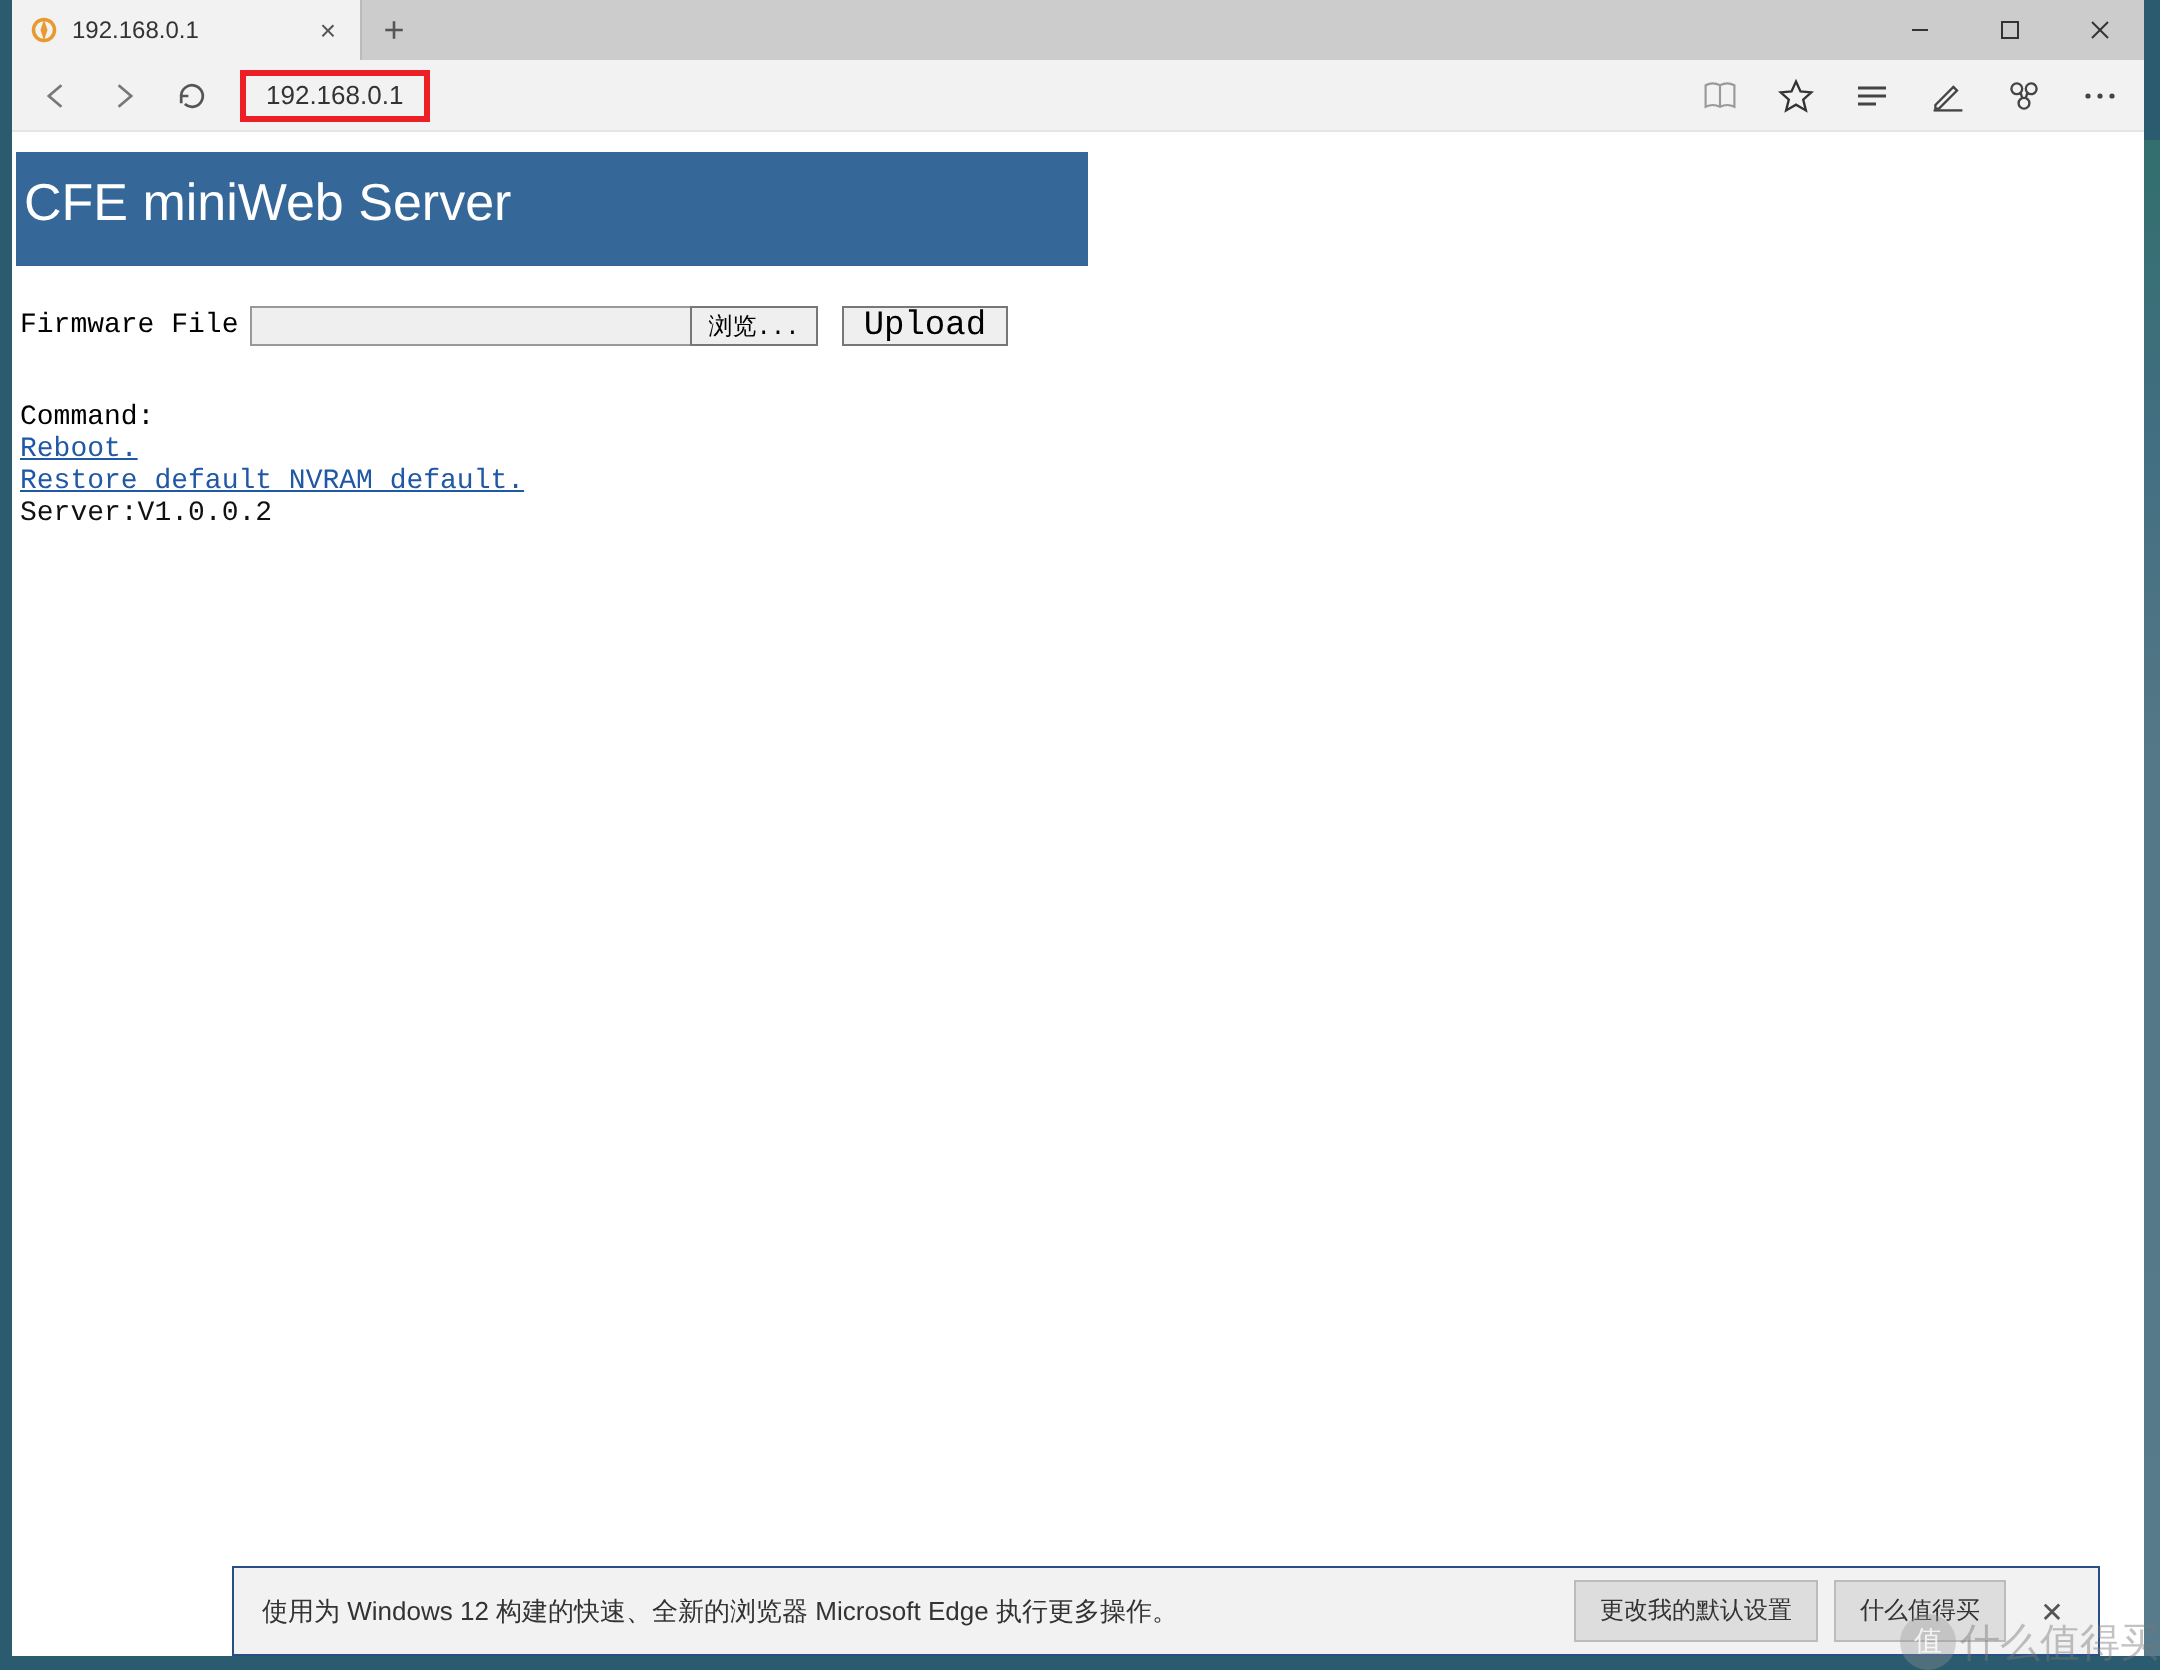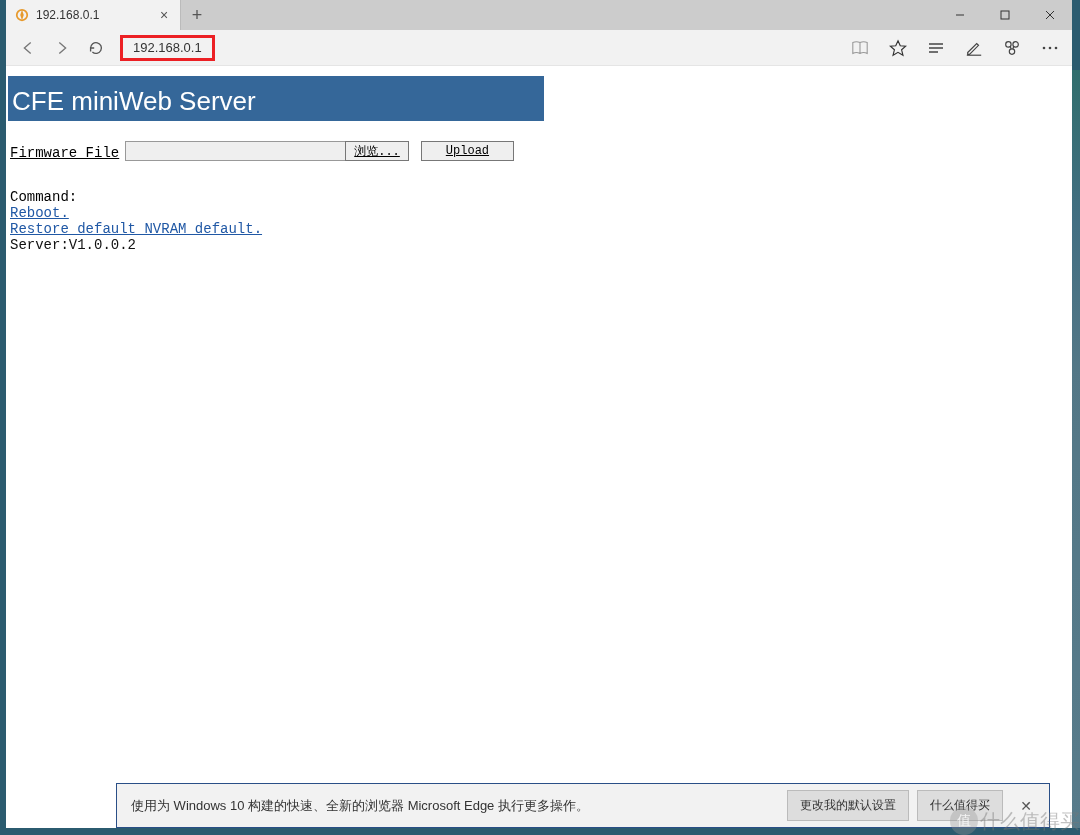--- a/index.html
+++ b/index.html
@@ -100,57 +100,56 @@
       padding: 10px 0 0 0;
       position: relative;
       overflow: hidden;
     }
     .page-title {
       background: #356799;
       color: #fff;
       font-family: Arial, sans-serif;
       font-size: 26px;
       font-weight: normal;
-      padding: 10px 10px 4px 4px;
+      padding: 10px 10px 16px 4px;
       width: 536px;
       margin-left: 2px;
     }
     .firmware-row {
       margin: 20px 0 0 4px;
       display: flex;
-      align-items: flex-end;
+      align-items: center;
       gap: 6px;
       font-family: "Courier New", monospace;
       font-size: 14px;
-      text-decoration: underline;
     }
     .firmware-label { color: #000; }
     .file-input-box {
       width: 220px;
       height: 20px;
       background: #efefef;
       border: 1px solid #999;
       border-right: none;
     }
     .browse-btn {
       height: 20px;
       padding: 0 8px;
       background: #efefef;
       border: 1px solid #777;
       font-family: "Courier New", monospace;
       font-size: 12px;
       cursor: pointer;
     }
     .upload-btn {
       height: 20px;
-      padding: 0 24px;
+      padding: 0 10px;
       background: #efefef;
       border: 1px solid #777;
       font-family: "Courier New", monospace;
-      font-size: 12px;
+      font-size: 17px;
       margin-left: 6px;
       cursor: pointer;
     }
     .command-block {
       margin: 28px 0 0 4px;
       font-family: "Courier New", monospace;
       font-size: 14px;
       line-height: 1.15;
     }
     .command-block .lbl { color: #000; }
@@ -335,21 +334,21 @@
     </div>
 
     <div class="command-block">
       <div class="lbl">Command:</div>
       <div><a href="#">Reboot.</a></div>
       <div><a href="#">Restore default NVRAM default.</a></div>
       <div class="version">Server:V1.0.0.2</div>
     </div>
 
     <div class="bottom-banner">
-      <span class="banner-msg">使用为 Windows 10 构建的快速、全新的浏览器 Microsoft Edge 执行更多操作。</span>
+      <span class="banner-msg">使用为 Windows 12 构建的快速、全新的浏览器 Microsoft Edge 执行更多操作。</span>
       <button class="banner-btn">更改我的默认设置</button>
       <button class="banner-btn">什么值得买</button>
       <span class="banner-close">✕</span>
     </div>
   </div>
 </div>
 
 <div class="right-strip"></div>
 
 <div class="watermark">

